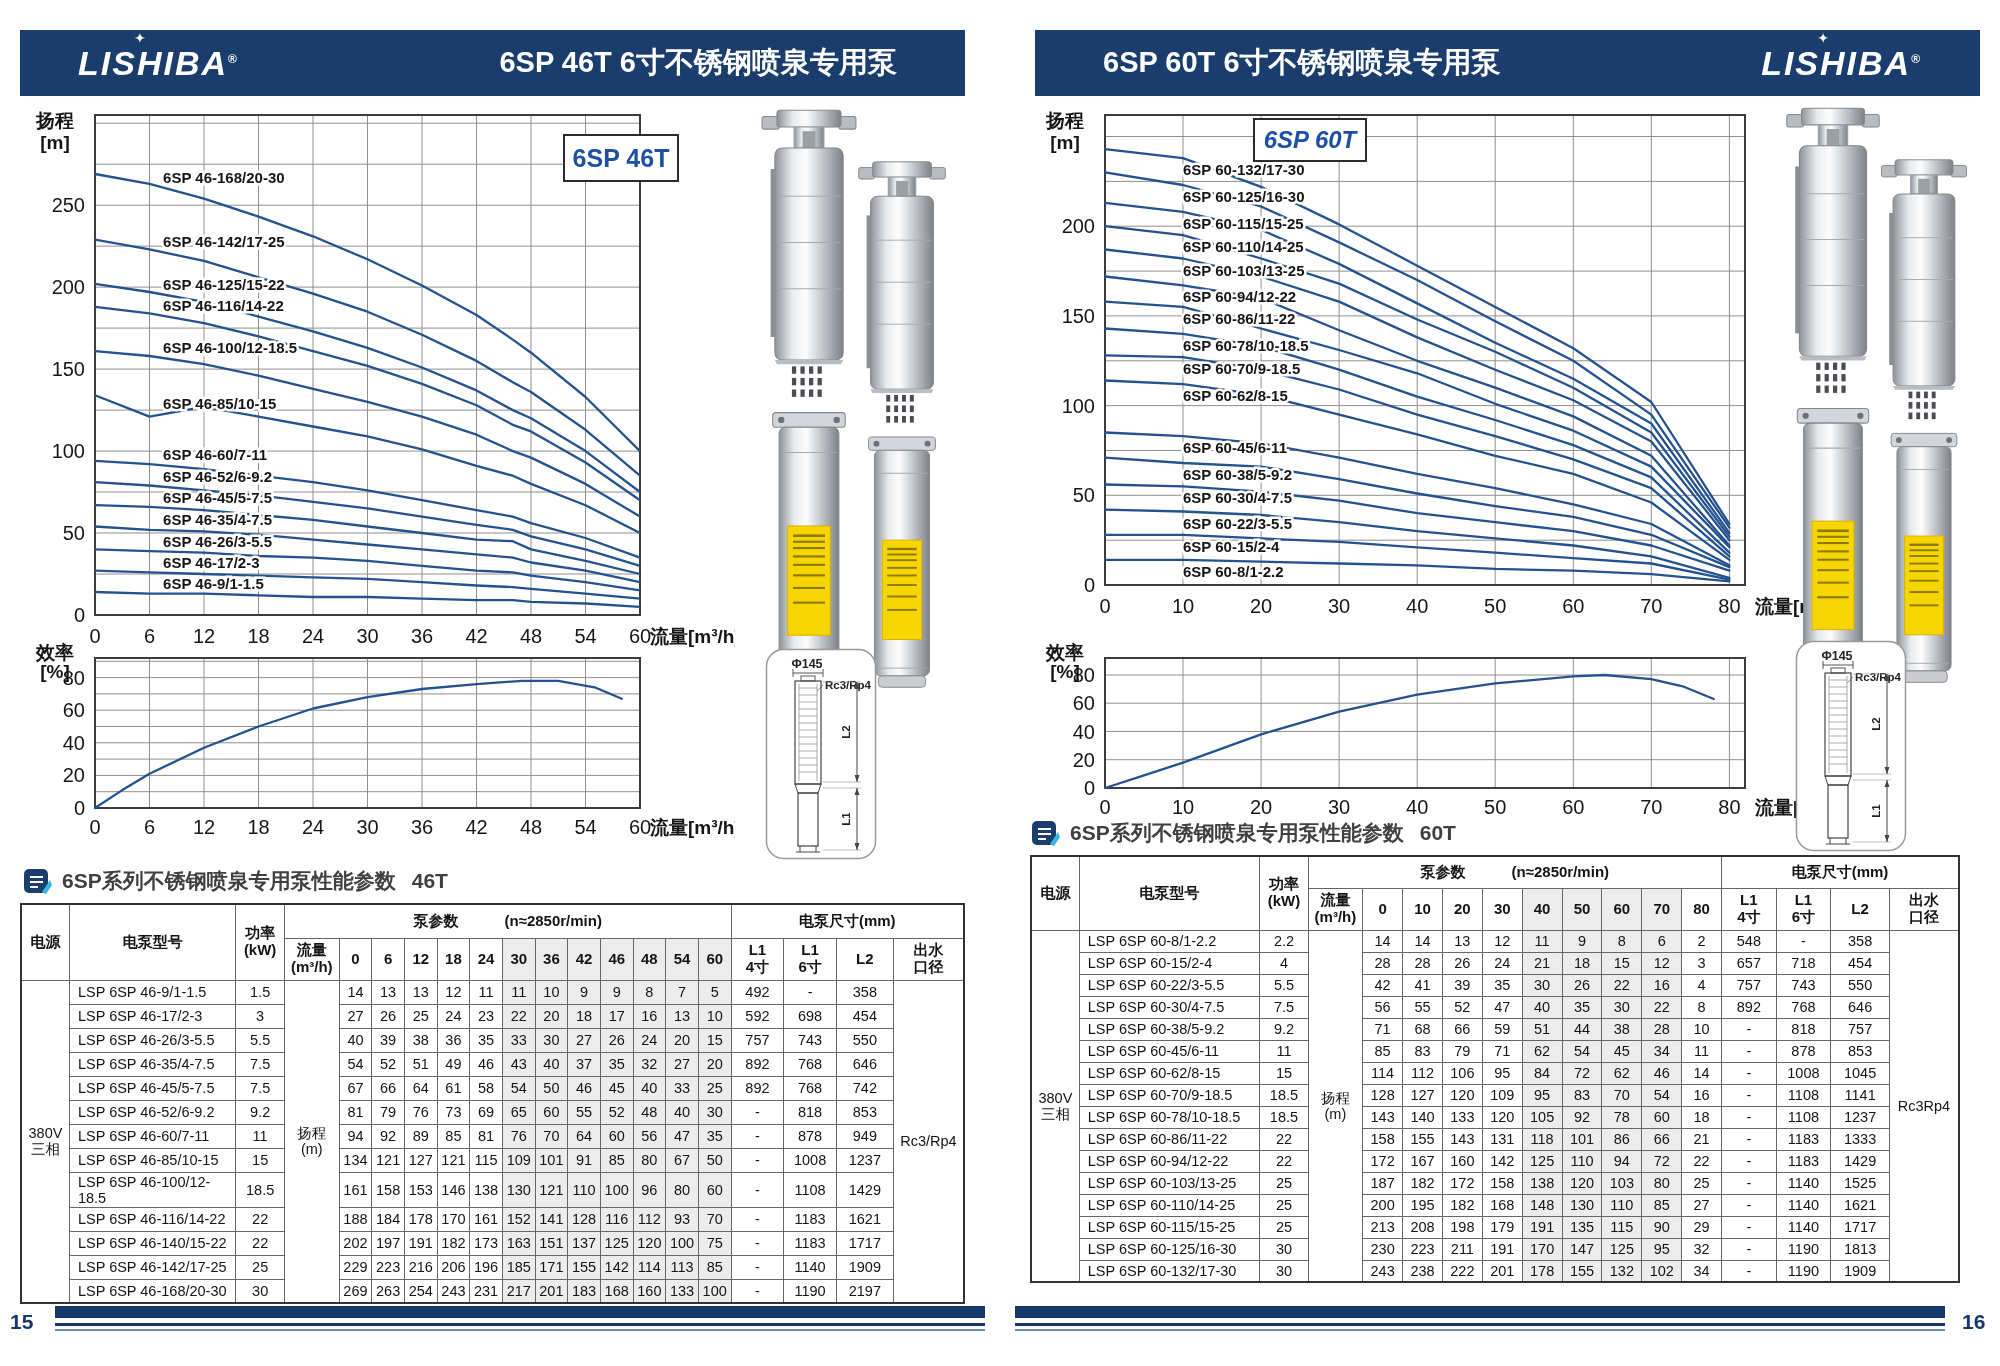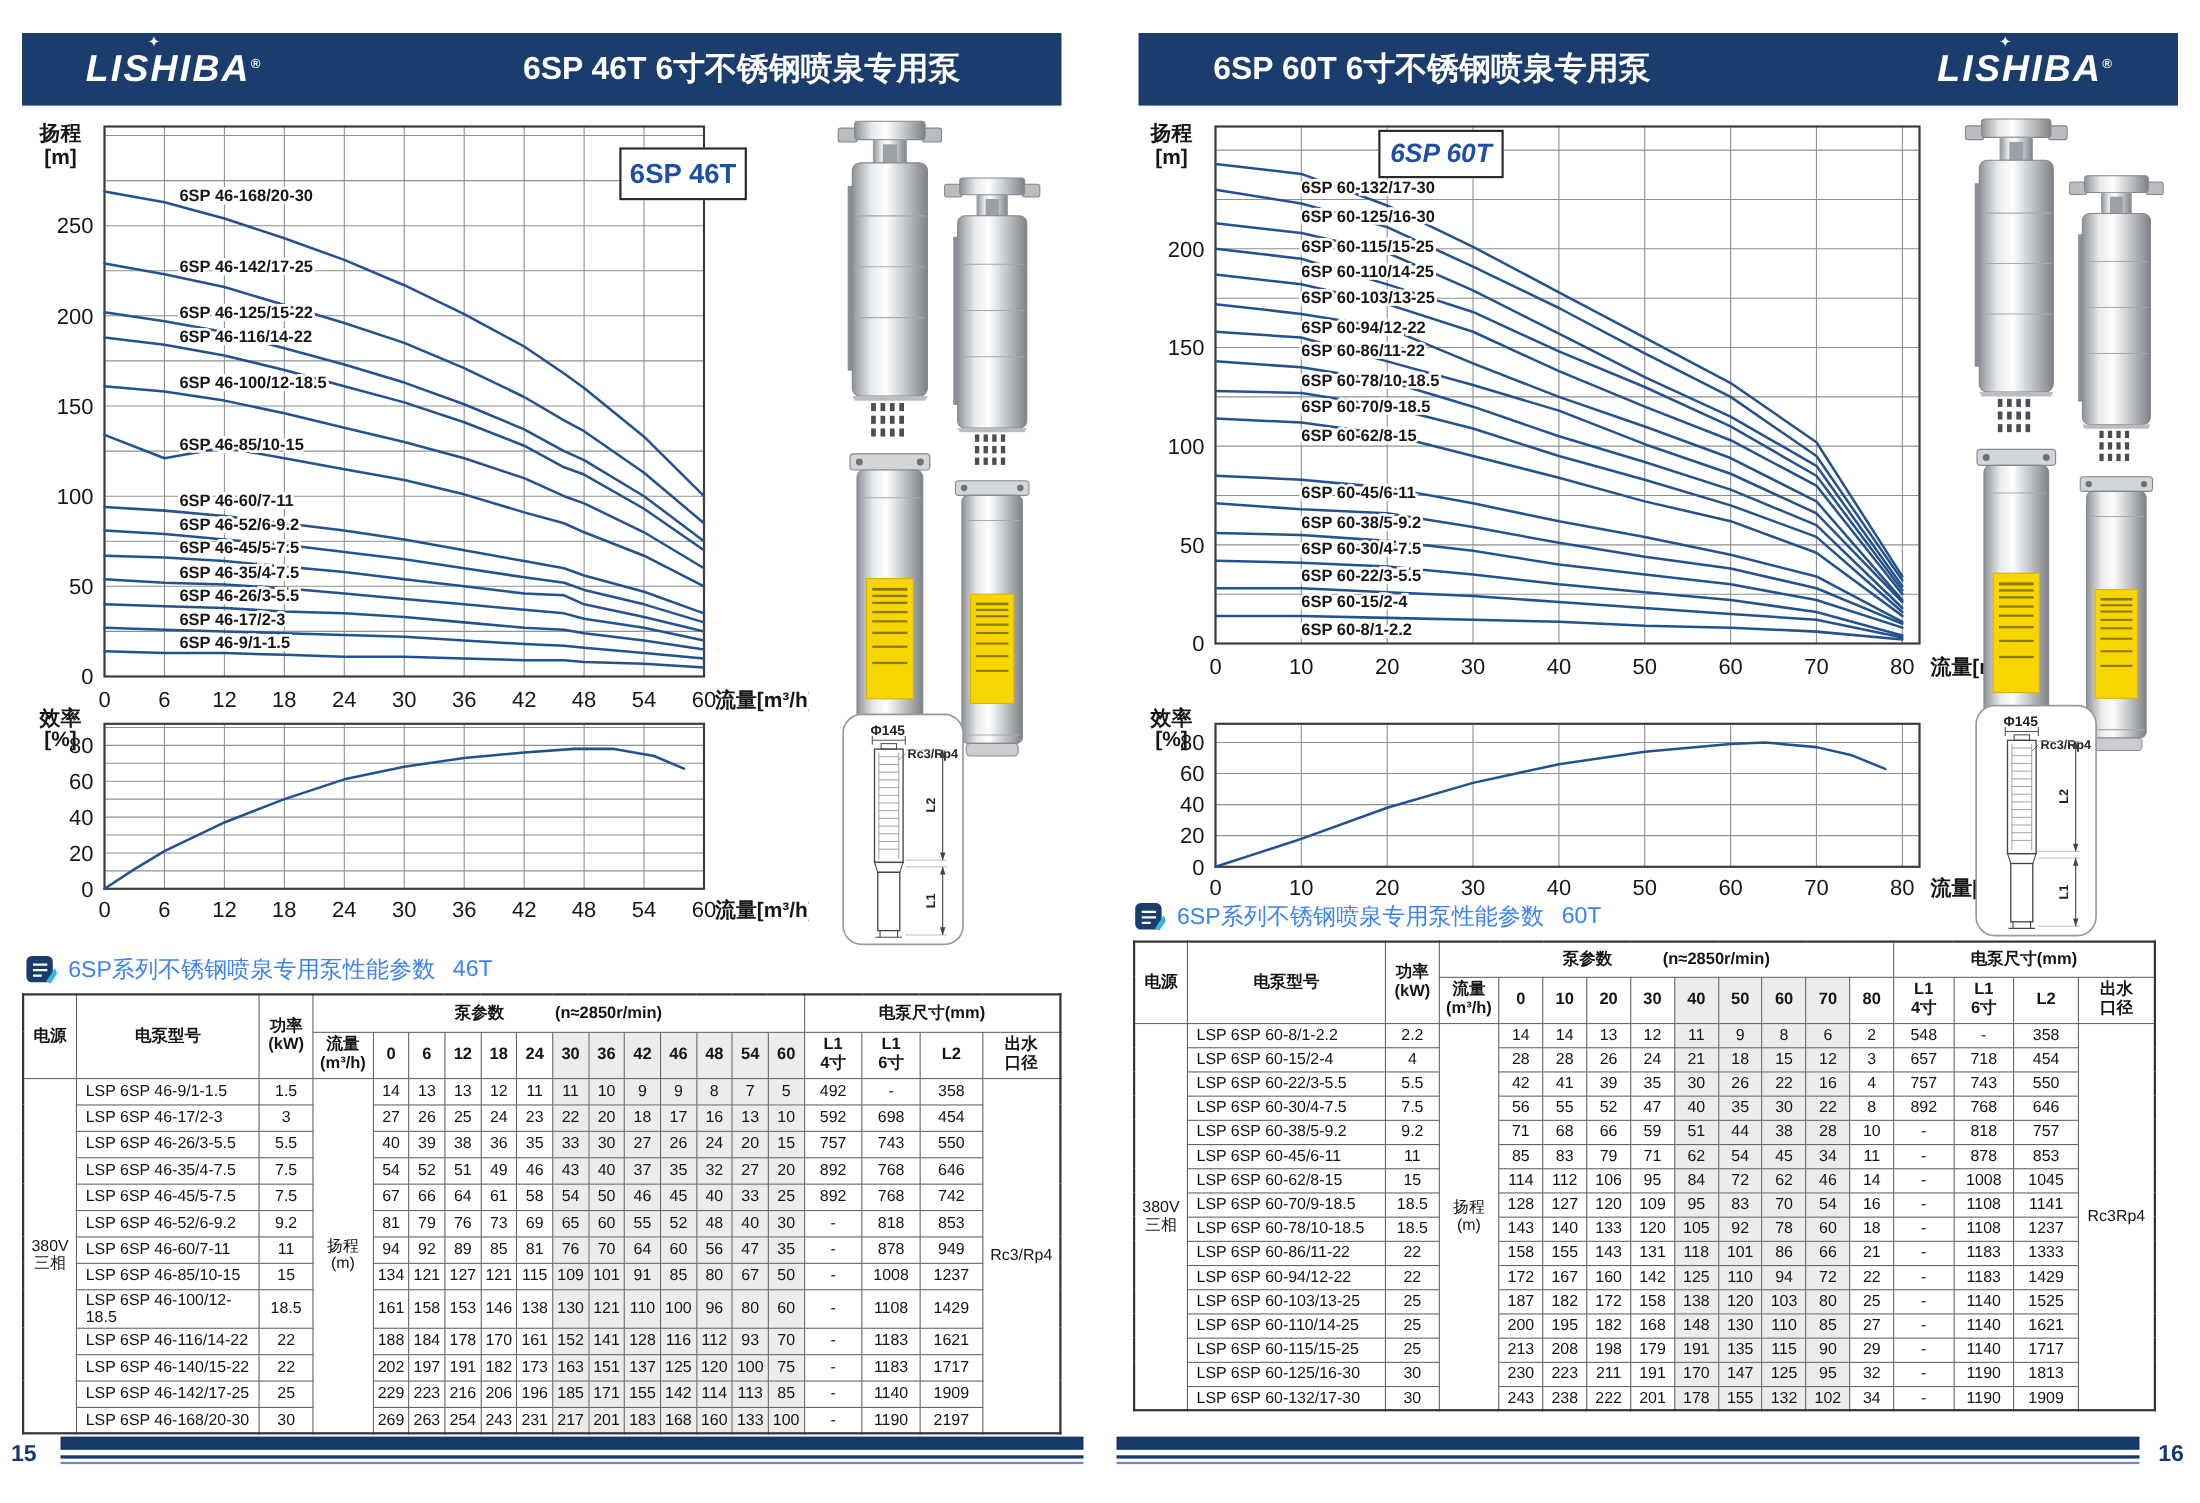--- a/index.html
+++ b/index.html
@@ -12,36 +12,36 @@
   .hdr{position:absolute;top:30px;height:66px;background:#1b3d6e;color:#fff;
        display:flex;align-items:center;}
   #pageL .hdr{left:20px;width:945px;}
   #pageR .hdr{left:35px;width:945px;}
   .logo{font-style:italic;font-weight:bold;font-size:34px;letter-spacing:2px;position:relative;white-space:nowrap;}
   .logo .reg{font-size:12px;vertical-align:super;font-style:normal;}
   .logo .star{position:absolute;top:-14px;left:56px;font-size:14px;font-style:normal;}
   #pageL .logo{margin-left:58px;}
   #pageR .logo{margin-left:auto;margin-right:58px;}
   .hdr-title{font-size:29px;font-weight:bold;white-space:nowrap;}
-  #pageL .hdr-title{margin-left:auto;margin-right:92px;}
+  #pageL .hdr-title{margin-left:auto;margin-right:68px;}
   #pageR .hdr-title{margin-left:68px;}
 
   .chart-svg{position:absolute;}
   svg text{font-family:"Liberation Sans","DejaVu Sans",sans-serif;}
 
   .badge{position:absolute;background:#fff;border:2px solid #2b2b2b;display:flex;
          align-items:center;justify-content:center;font-weight:bold;color:#1d50a5;}
   #badgeL{left:563px;top:134px;width:112px;height:44px;font-size:25px;}
   #badgeR{left:253px;top:118px;width:110px;height:40px;font-size:24px;font-style:italic;}
 
   .pump{position:absolute;}
   .dim-box{position:absolute;}
 
-  .sec-title{position:absolute;display:flex;align-items:center;color:#3b82f6;
-             font-weight:normal;font-size:21px;white-space:nowrap;}
+  .sec-title{position:absolute;display:flex;align-items:center;color:#404040;
+             font-weight:bold;font-size:21px;white-space:nowrap;}
   #secL{left:22px;top:866px;} #secR{left:30px;top:818px;}
   .sec-title .txt{margin-left:10px;} .sec-title .mdl{margin-left:16px;}
 
   table{border-collapse:collapse;table-layout:fixed;position:absolute;background:#fff;
         border:2px solid #333;}
   th,td{border:1px solid #666;text-align:center;vertical-align:middle;
         white-space:pre-line;padding:1px 2px;font-size:14.5px;line-height:1.12;color:#141414;
         overflow:hidden;}
   th{font-weight:bold;font-size:15px;}
   td.left{text-align:left;padding-left:8px;margin-left:22px;}

